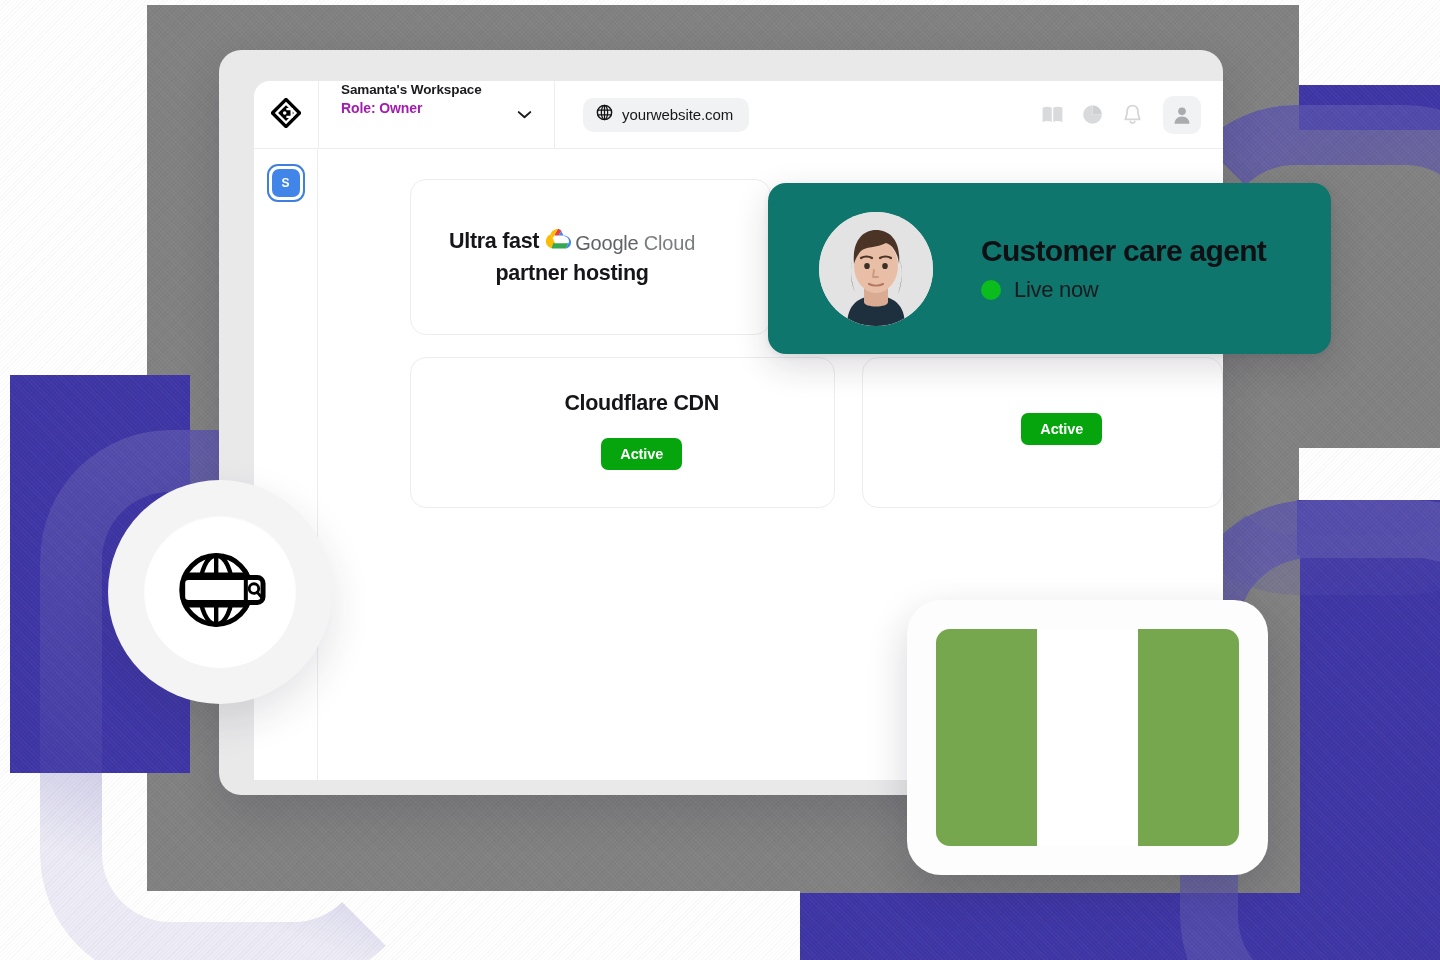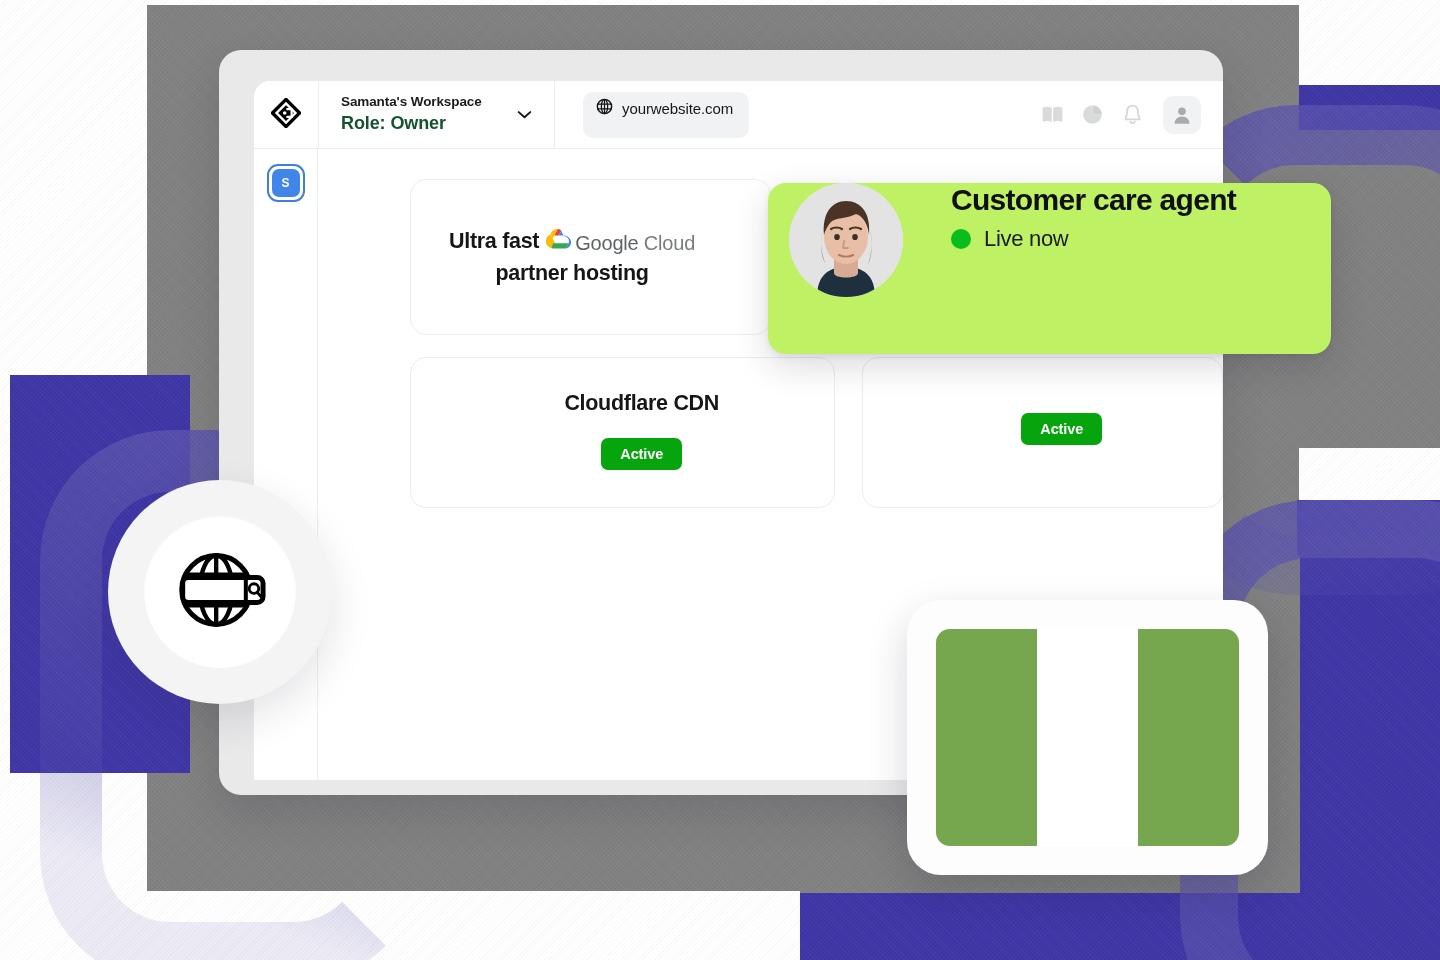--- a/index.html
+++ b/index.html
@@ -180,51 +180,50 @@
     display: flex;
     align-items: center;
     justify-content: center;
     border-right: 1px solid #eceded;
     flex: 0 0 auto;
   }
   .ws-cell {
     width: 236px;
     height: 67px;
     display: flex;
-    align-items: center;
     padding-left: 22px;
     box-sizing: border-box;
     border-right: 1px solid #eceded;
     flex: 0 0 auto;
     position: relative;
   }
   .ws-text { line-height: 1.35; }
   .ws-title {
     font-size: 13.5px;
     font-weight: 700;
     color: #1b1b1f;
     letter-spacing: -0.1px;
   }
   .ws-role {
-    font-size: 18px;
+    font-size: 14px;
     font-weight: 700;
-    color: #14532d;
+    color: #a21caf;
     letter-spacing: -0.1px;
   }
   .ws-chevron {
     position: absolute;
     right: 22px;
     top: 50%;
     transform: translateY(-50%);
     display: flex;
   }
   .url-pill {
     margin-left: 28px;
     height: 34px;
-    padding: 0 16px 12px 13px;
+    padding: 0 16px 0 13px;
     background: #f1f2f4;
     border-radius: 10px;
     display: flex;
     align-items: center;
     gap: 9px;
   }
   .url-text {
     font-size: 15px;
     color: #18181b;
     font-weight: 400;
@@ -375,25 +374,26 @@
     letter-spacing: -0.1px;
   }
 
   
   .agent-card {
     position: absolute;
     left: 768px;
     top: 183px;
     width: 563px;
     height: 171px;
-    background: #bef264;
+    background: #0f766e;
     border-radius: 18px;
     box-shadow: 0 12px 34px rgba(30,30,50,0.16), 0 2px 6px rgba(30,30,50,0.07);
     display: flex;
-    padding-left: 21px;
+    align-items: center;
+    padding-left: 51px;
     box-sizing: border-box;
     z-index: 6;
   }
   .agent-photo {
     width: 114px;
     height: 114px;
     border-radius: 50%;
     background: #e3e3e4;
     overflow: hidden;
     position: relative;

